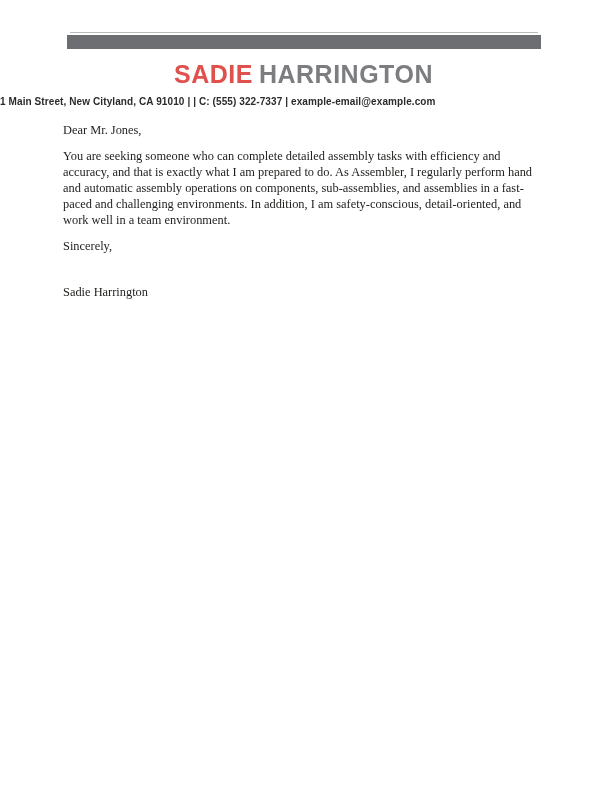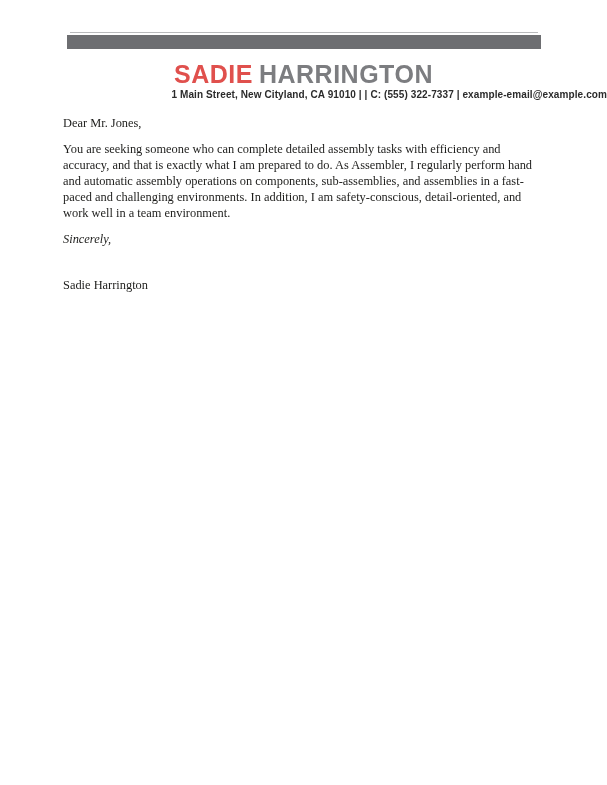--- a/index.html
+++ b/index.html
@@ -44,43 +44,42 @@
     line-height: 1.1;
   }
   .name-heading .first {
     color: #e0504d;
   }
   .name-heading .last {
     color: #7c7d80;
     margin-left: 6px;
   }
   .contact-line {
-    margin-top: 0;
-    text-align: right;
+    margin-top: 7px;
+    text-align: left;
     font-family: "Liberation Sans", sans-serif;
     font-weight: bold;
     font-size: 10px;
     color: #2b2b2b;
     letter-spacing: 0.1px;
   }
   .letter-body {
     margin: 15px 60px 0 63px;
     font-size: 12.4px;
     line-height: 16px;
     color: #1d1d1b;
   }
   .letter-body p {
     margin: 0 0 10px 0;
   }
   .letter-body p.salutation {
     margin-bottom: 10px;
   }
   .letter-body p.closing {
     margin-bottom: 0;
-    font-style: italic;
   }
   .letter-body p.signature {
     margin-top: 30px;
   }
 </style>
 </head>
 <body>
 
 <div class="page">
 

